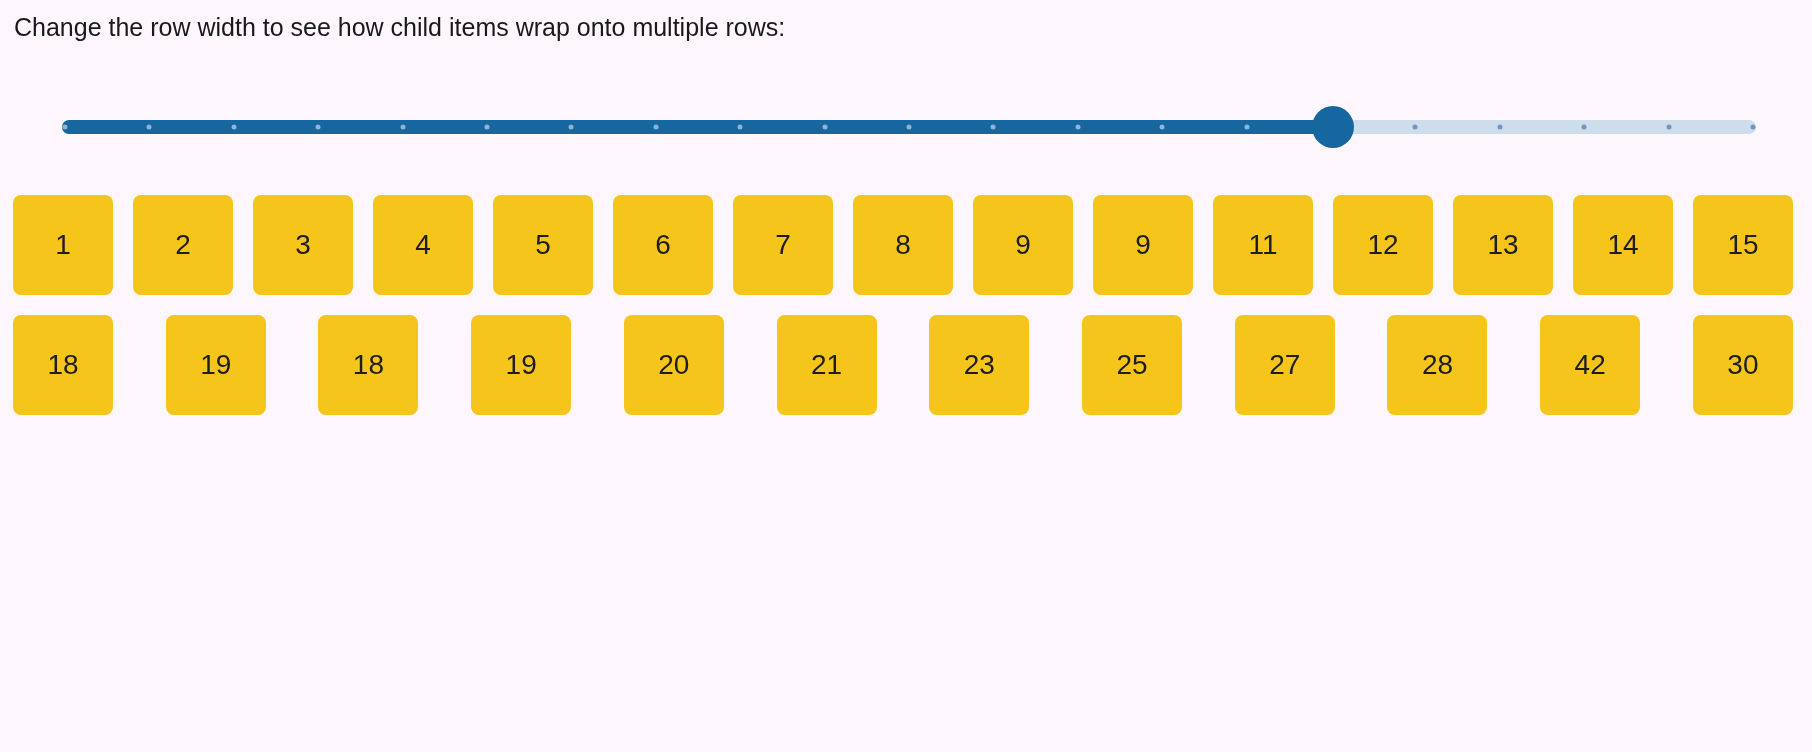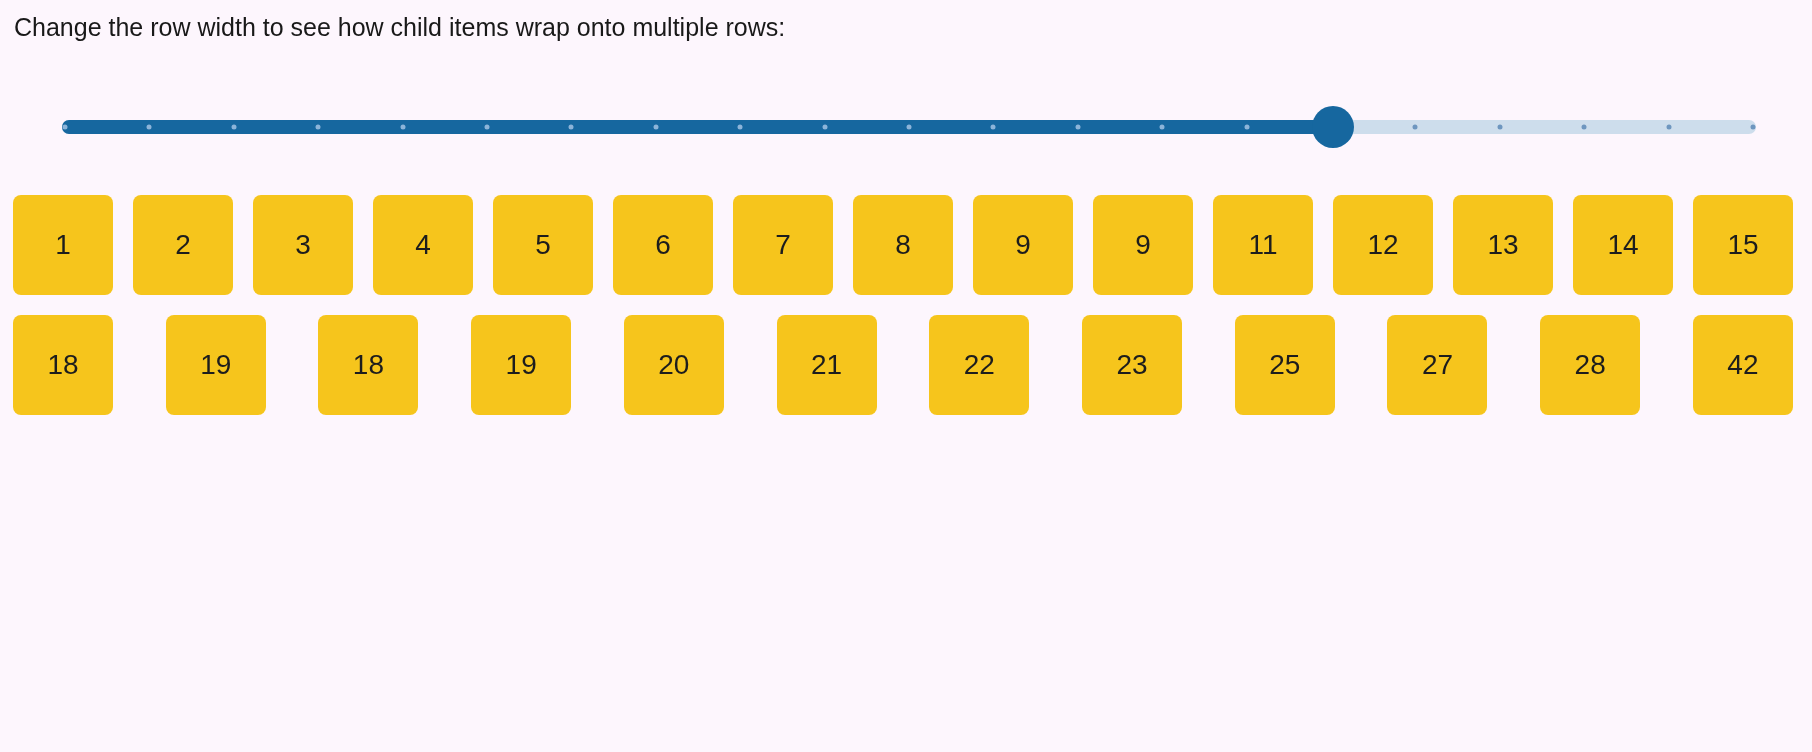--- a/index.html
+++ b/index.html
@@ -153,21 +153,21 @@
       <div class="box">12</div>
       <div class="box">13</div>
       <div class="box">14</div>
       <div class="box">15</div>
       <div class="box">18</div>
       <div class="box">19</div>
       <div class="box">18</div>
       <div class="box">19</div>
       <div class="box">20</div>
       <div class="box">21</div>
-      <div class="box">22</div>
       <div class="box">23</div>
       <div class="box">25</div>
       <div class="box">27</div>
       <div class="box">28</div>
       <div class="box">42</div>
+      <div class="box">30</div>
     </div>
 
 </div>
 
 </body></html>

